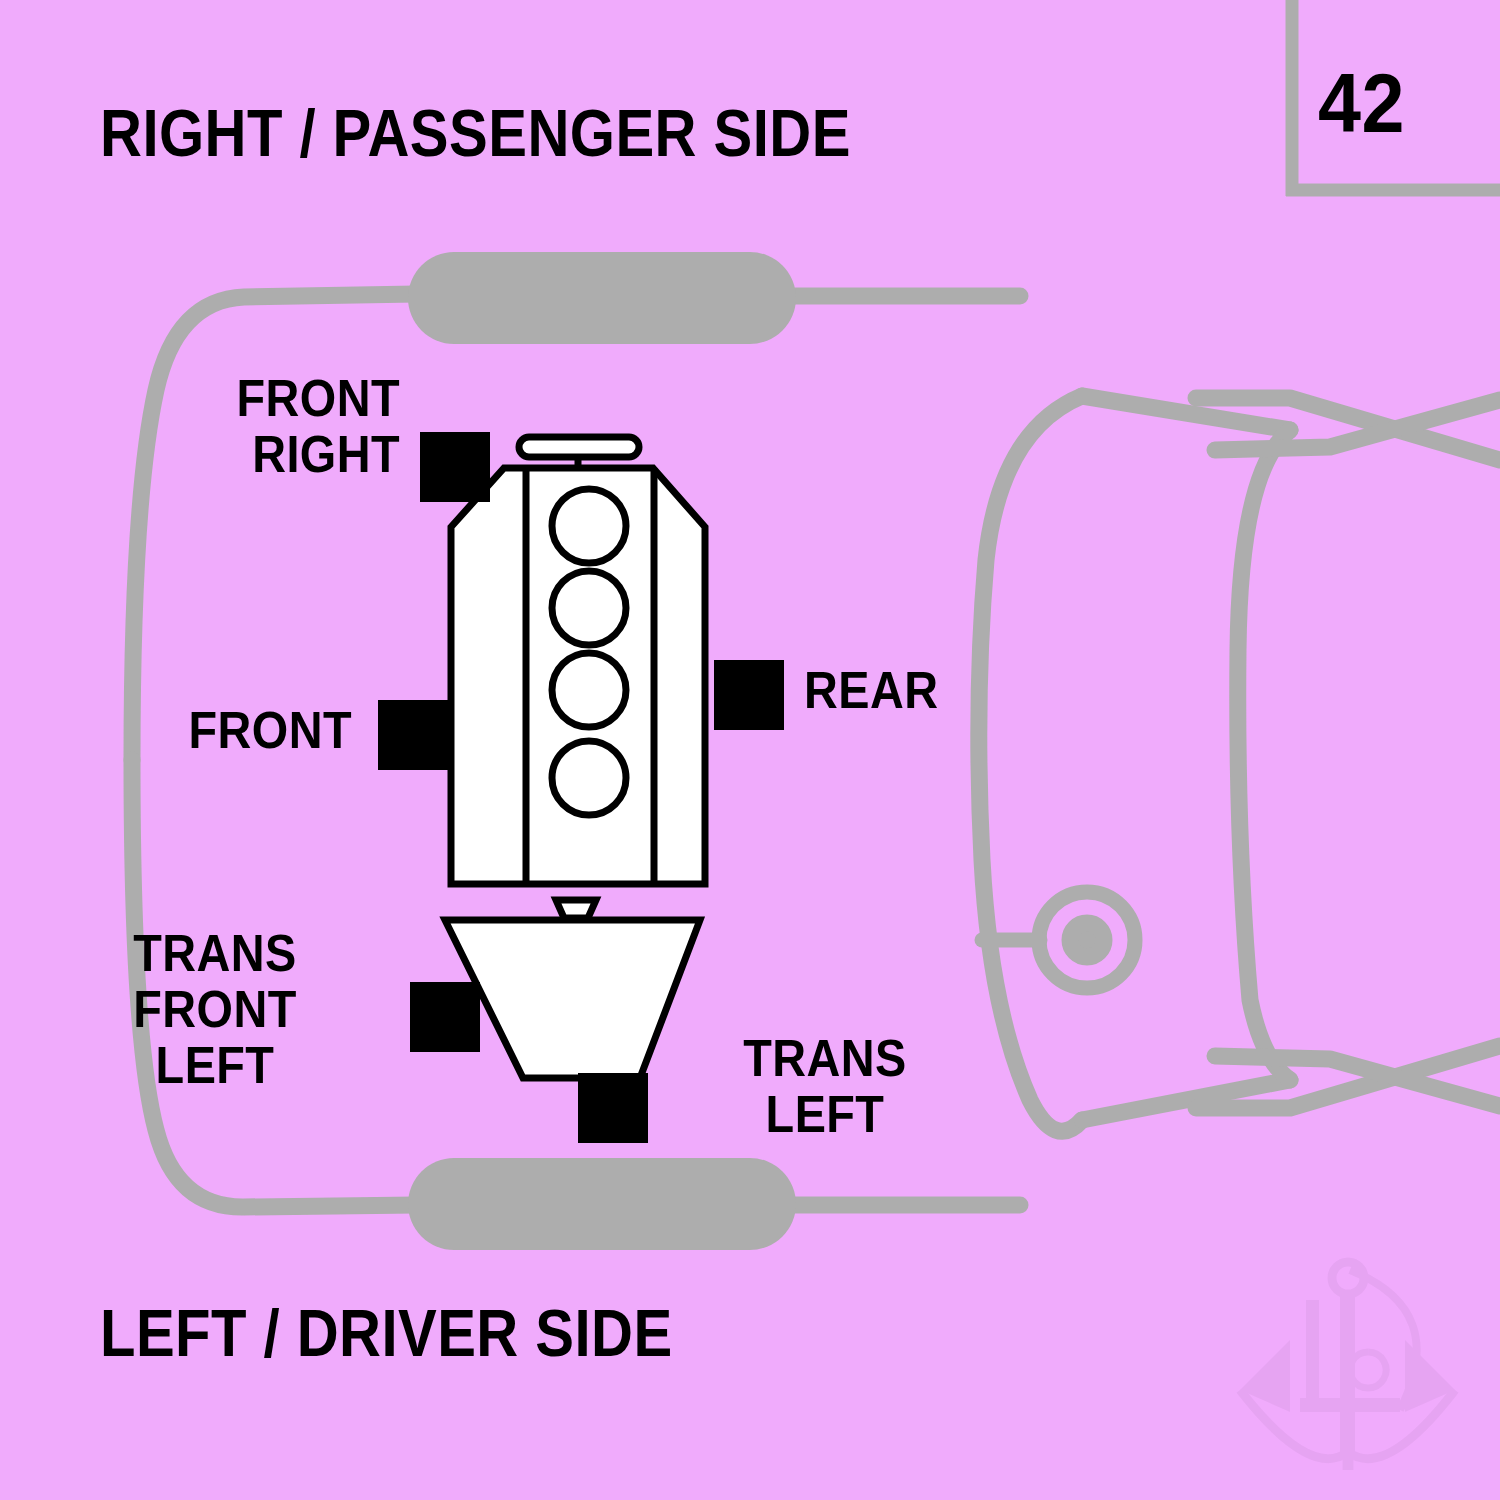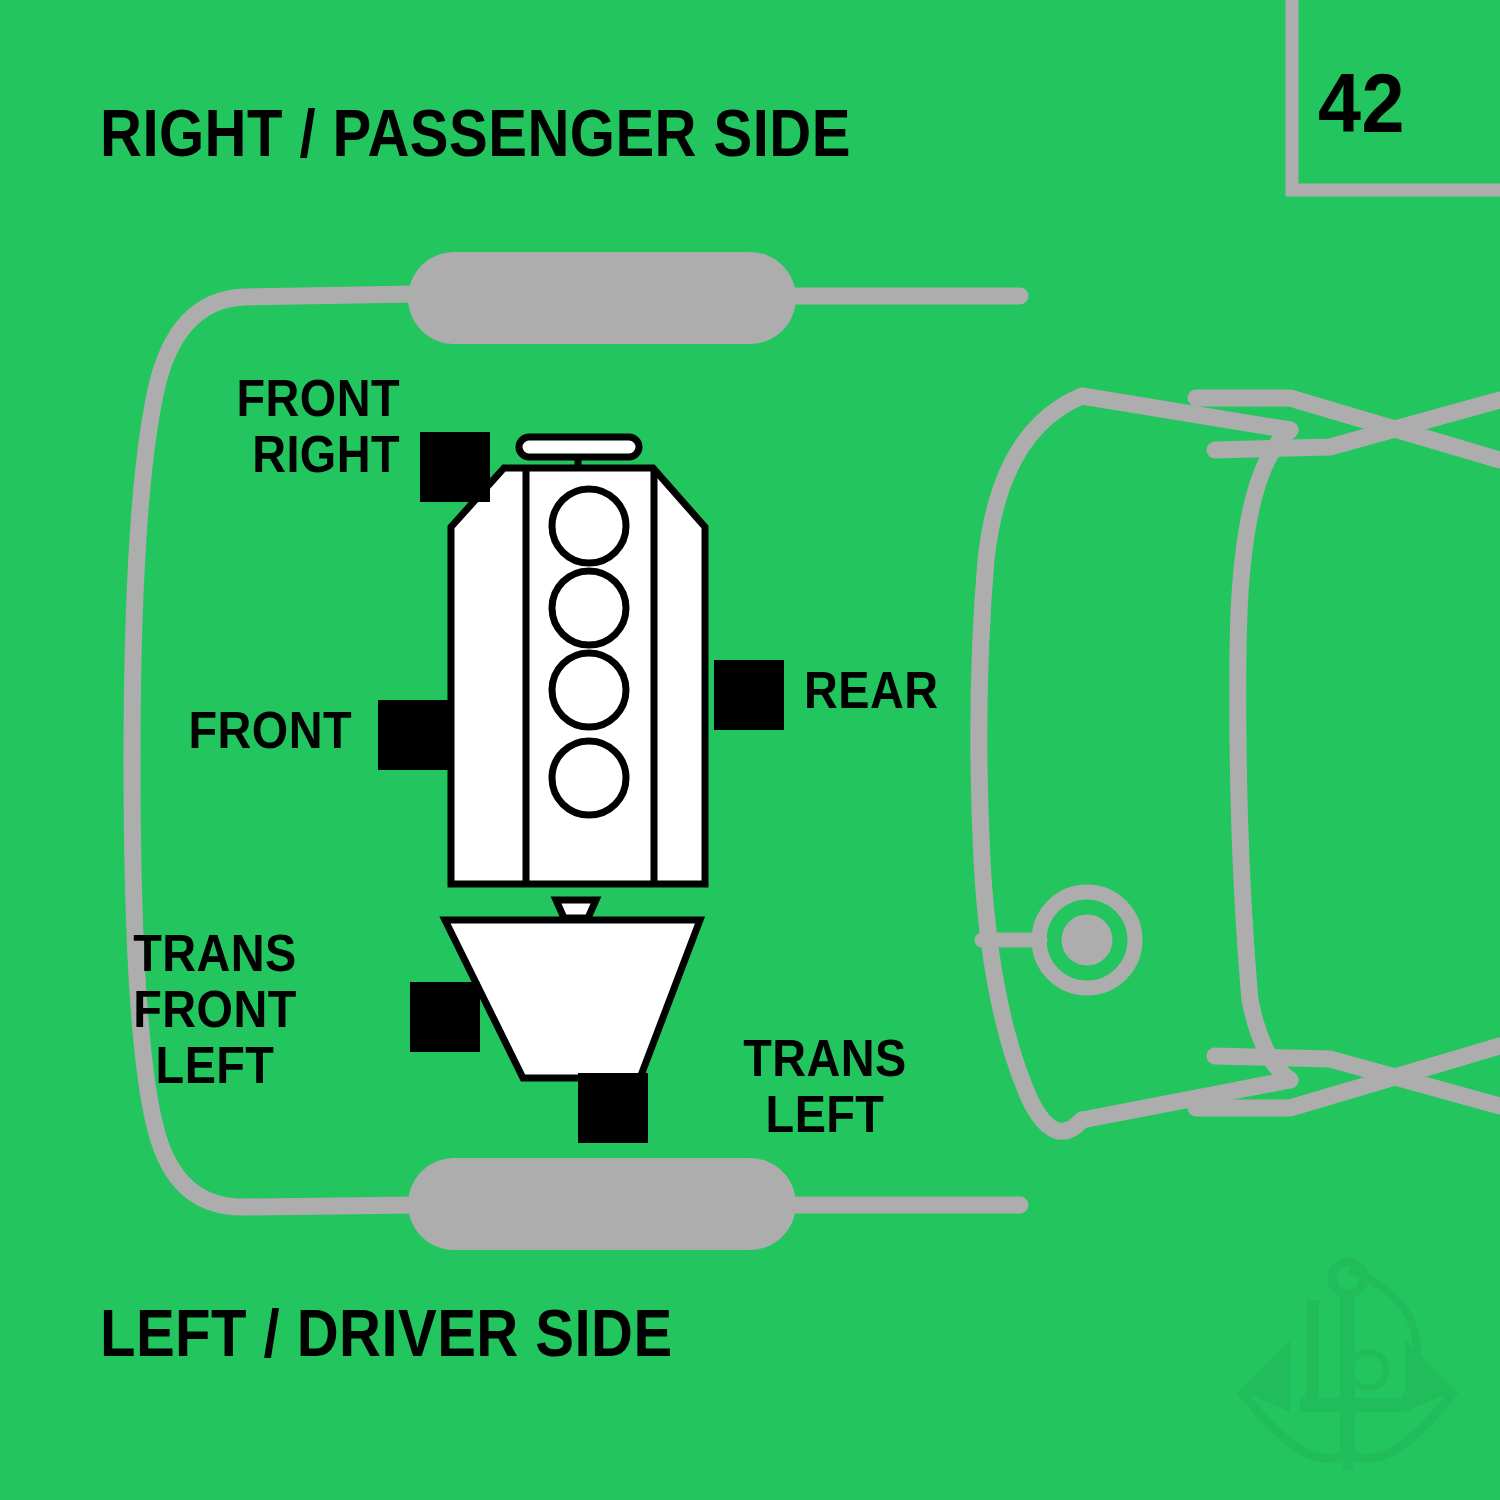--- a/index.html
+++ b/index.html
@@ -4,21 +4,21 @@
 <style>
   html, body {
     margin: 0;
     padding: 0;
     background: #ffffff;
   }
   #stage {
     position: relative;
     width: 1500px;
     height: 1500px;
-    background: #22c55e;
+    background: #f0abfc;
     overflow: hidden;
     font-family: "Liberation Sans", sans-serif;
   }
   #art {
     position: absolute;
     inset: 0;
     width: 1500px;
     height: 1500px;
   }
   .lbl {

